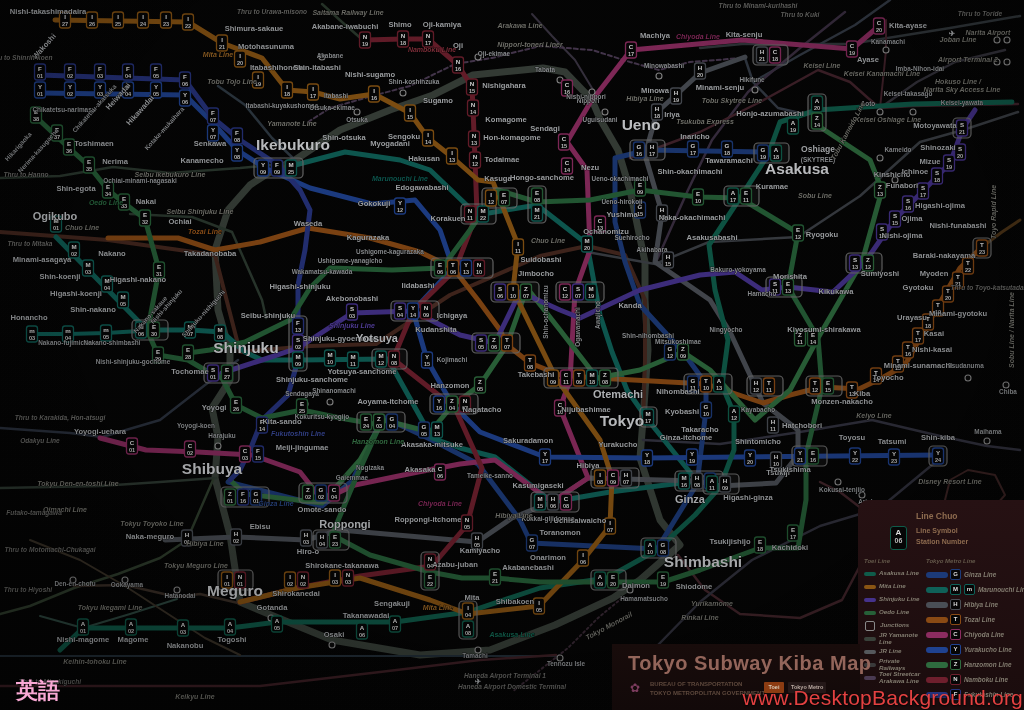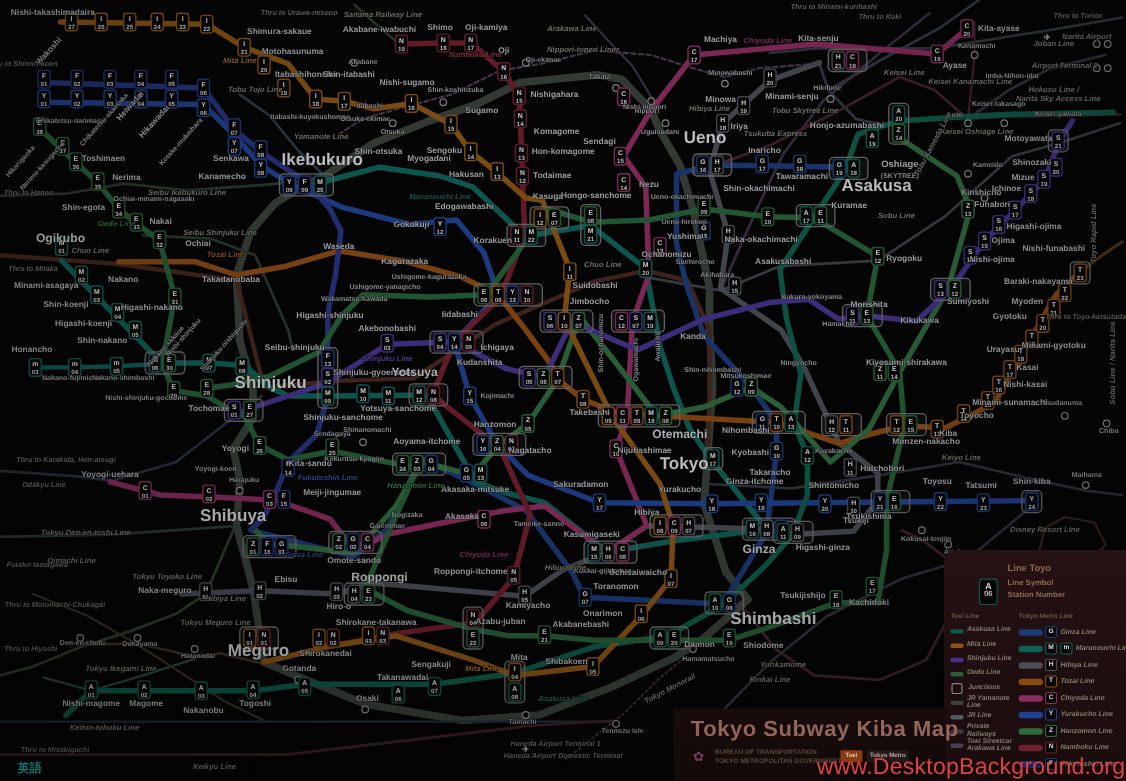--- a/index.html
+++ b/index.html
@@ -48,21 +48,21 @@
   #main-title{position:absolute;left:16px;top:8px;font-size:20px;font-weight:bold;color:#93655a;
               letter-spacing:.5px;white-space:nowrap;}
   #bureau{position:absolute;left:38px;top:36px;font-size:6px;font-weight:bold;color:#5d483c;line-height:1.5;}
   #flower{position:absolute;left:18px;top:37px;font-size:12px;color:#7c3c5e;}
   .chip1{position:absolute;left:152px;top:38px;width:20px;height:11px;background:#8c3c12;color:#d8cbb8;
          font-size:5.5px;font-weight:bold;text-align:center;line-height:11px;border-radius:1px;}
   .chip2{position:absolute;left:176px;top:38px;height:11px;padding:0 3px;background:#241818;color:#b8a8a0;
          font-size:5.5px;font-weight:bold;line-height:11px;border-radius:1px;}
   #watermark{position:absolute;right:1px;bottom:0px;font-size:21px;color:#ef4444;opacity:.95;
              text-shadow:0 1px 2px #000;letter-spacing:.2px;}
-  #english{position:absolute;left:16px;bottom:4px;font-size:11px;font-weight:bold;color:#0f766e;}
+  #english{position:absolute;left:16px;bottom:4px;font-size:22px;font-weight:bold;color:#f9a8d4;}
 </style>
 </head>
 <body>
 
 <div id="stage">
   <svg id="map-svg" width="1024" height="710" viewBox="0 0 1024 710">
       <polyline points="295,160 340,130 390,110 433,95 473,75 543,68 565,72 592,100 600,119 618,150 630,190 645,262 645,300 648,350 643,420 640,458 660,520 680,545 640,580 613,598 555,625 490,650 420,655 332,640 271,615 240,602 230,535 215,478 218,437 212,408 230,380 230,352 218,310 215,250 228,210 250,185 270,172 295,160" fill="none" stroke="#39413a" stroke-width="7" stroke-linejoin="round" stroke-linecap="round" stroke-dasharray="none"></polyline>
       <polyline points="0,232 108,240 215,255 240,352 310,346 376,344 450,295 540,256 587,246 625,255 645,300 645,360 643,425" fill="none" stroke="#46281f" stroke-width="4" stroke-linejoin="round" stroke-linecap="round" stroke-dasharray="none"></polyline>
       <polyline points="0,656 556,656" fill="none" stroke="#23303a" stroke-width="2" stroke-linejoin="round" stroke-linecap="round" stroke-dasharray="none"></polyline>
       <polyline points="0,686 260,686 380,672 480,660 556,655" fill="none" stroke="#3f2026" stroke-width="2.5" stroke-linejoin="round" stroke-linecap="round" stroke-dasharray="none"></polyline>
@@ -1769,21 +1769,21 @@
     </svg>
 
   <div id="dim"></div>
 
   <div id="legend">
     <div class="lg-top">
       <div class="lg-badge">
         <span class="a">A</span>
         <span class="b">06</span>
       </div>
-      <div class="lg-title">Line Toyo</div>
+      <div class="lg-title">Line Chuo</div>
       <div class="lg-sym">Line Symbol</div>
       <div class="lg-num">Station Number</div>
     </div>
     <div class="lg-cols">
       <div class="lg-col1">
         <div class="lg-h">Toei Line</div>
         <div id="toei-list">
             <div class="t-row">
               <div class="t-sw" style="background: rgb(15, 92, 74);"></div>
               <div class="t-lb">Asakusa Line</div>

